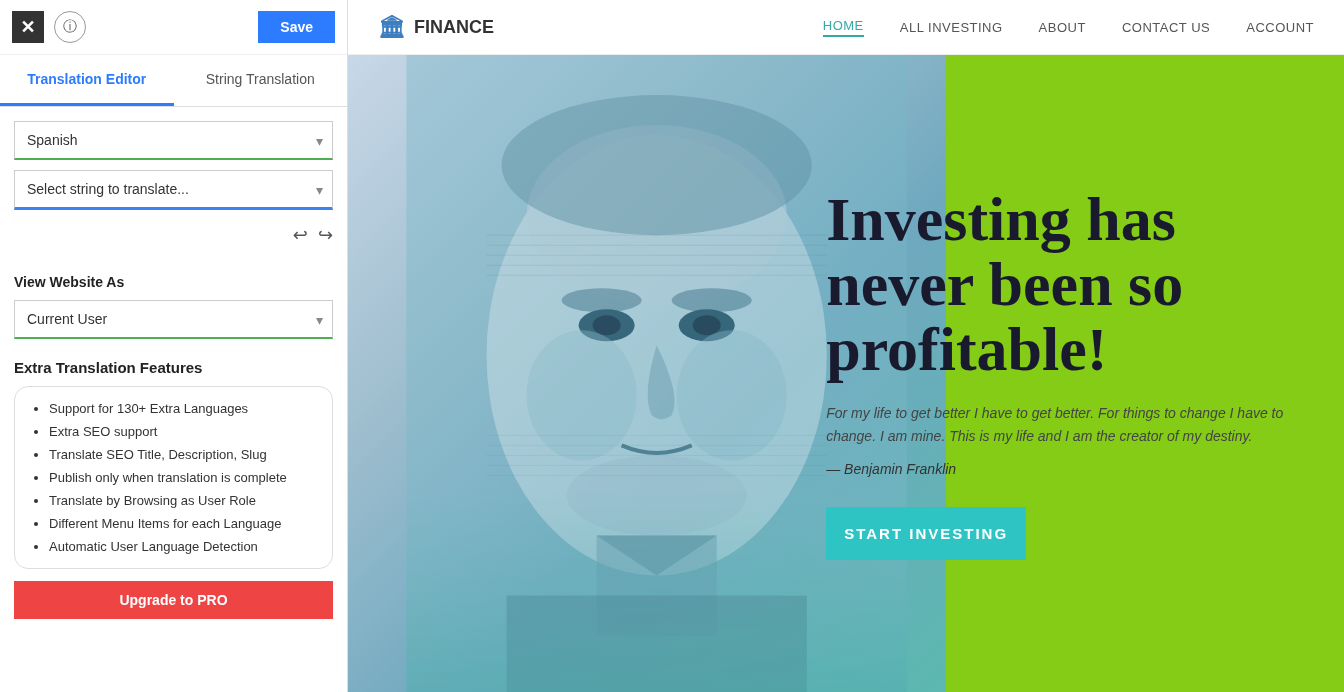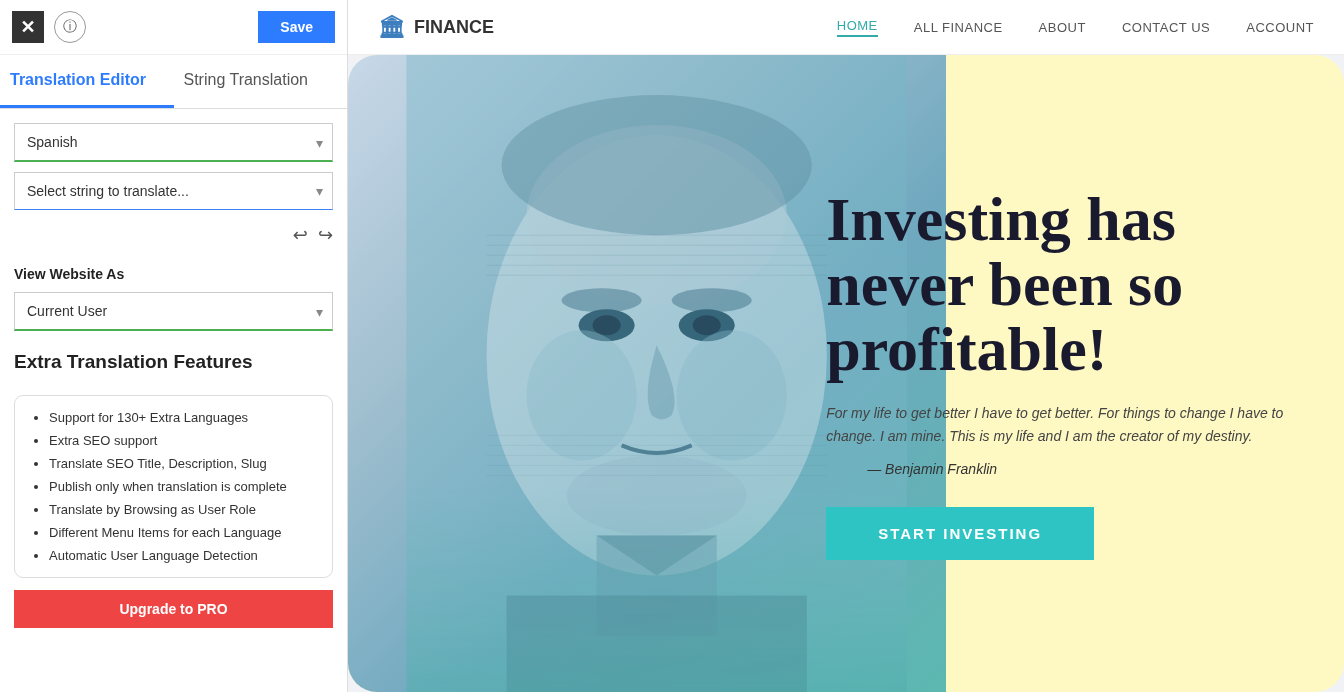--- a/index.html
+++ b/index.html
@@ -67,22 +67,22 @@
     }
 
     .tabs {
       display: flex;
       border-bottom: 1px solid #ddd;
     }
 
     .tab {
       flex: 1;
       padding: 16px 10px;
-      text-align: left;
-      font-size: 16px;
+      text-align: center;
+      font-size: 14px;
       cursor: pointer;
       color: #555;
       border-bottom: 3px solid transparent;
     }
 
     .tab.active {
       color: #2d7cff;
       border-bottom: 3px solid #2d7cff;
       font-weight: 600;
     }
@@ -106,21 +106,21 @@
       border: 1px solid #ccc;
       border-bottom: 2px solid #4caf50;
       font-size: 14px;
       appearance: none;
       background: #fff;
       cursor: pointer;
       color: #333;
     }
 
     .select-wrapper.string-select select {
-      border-bottom: 1px solid #3b82f6;
+      border-bottom: 3px solid #3b82f6;
     }
 
     .select-wrapper::after {
       content: '▾';
       position: absolute;
       right: 10px;
       top: 50%;
       transform: translateY(-50%);
       color: #888;
       pointer-events: none;
@@ -139,37 +139,37 @@
       border: none;
       font-size: 18px;
       cursor: pointer;
       color: #555;
     }
 
     .view-website-label {
       font-size: 14px;
       font-weight: 600;
       color: #222;
-      margin-top: 6px;
+      margin-top: 14px;
     }
 
     .extra-features-section {
       margin-top: 10px;
     }
 
     .extra-features-title {
-      font-size: 19px;
+      font-size: 15px;
       font-weight: 700;
       color: #222;
-      margin-bottom: 22px;
+      margin-bottom: 10px;
     }
 
     .features-box {
       border: 1px solid #ddd;
-      border-radius: 9px;
+      border-radius: 14px;
       padding: 14px 16px;
     }
 
     .features-box ul {
       list-style: disc;
       padding-left: 18px;
       display: flex;
       flex-direction: column;
       gap: 8px;
     }
@@ -244,25 +244,24 @@
     .nav-link.active {
       color: #3aa;
       border-bottom: 2px solid #3aa;
       padding-bottom: 2px;
     }
 
     
     .hero {
       position: relative;
       height: 637px;
-      background: #fef9c3;
+      background: #84cc16;
       overflow: hidden;
       display: flex;
       align-items: center;
-      border-radius: 29px;
     }
 
     .hero-bg {
       position: absolute;
       left: 0;
       top: 0;
       width: 60%;
       height: 100%;
       background: linear-gradient(135deg, #c8d8e8 0%, #a0bfcf 30%, #6fa8bf 60%, #5cb8b0 100%);
       overflow: hidden;
@@ -306,28 +305,27 @@
       line-height: 1.6;
       margin-bottom: 14px;
       max-width: 480px;
     }
 
     .hero-attribution {
       font-size: 14px;
       color: #333;
       font-style: italic;
       margin-bottom: 30px;
-      margin-left: 41px;
     }
 
     .hero-cta {
       background: #2ec4c4;
       color: #fff;
       border: none;
-      padding: 18px 52px;
+      padding: 18px 18px;
       font-size: 15px;
       font-weight: 700;
       letter-spacing: 2px;
       cursor: pointer;
       width: fit-content;
       text-transform: uppercase;
     }
   </style>
 </head>
 <body>
@@ -399,21 +397,21 @@
 
 <div class="website-preview">
 
   <div class="nav-bar">
     <div class="nav-logo">
       <span class="nav-logo-icon">🏛</span>
       <span>FINANCE</span>
     </div>
     <div class="nav-links">
       <a class="nav-link active">HOME</a>
-      <a class="nav-link">ALL FINANCE</a>
+      <a class="nav-link">ALL INVESTING</a>
       <a class="nav-link">ABOUT</a>
       <a class="nav-link">CONTACT US</a>
       <a class="nav-link">ACCOUNT</a>
     </div>
   </div>
 
   <div class="hero">
     <div class="hero-bg">
 
       <svg class="franklin-overlay" viewBox="0 0 500 700" xmlns="http://www.w3.org/2000/svg">

